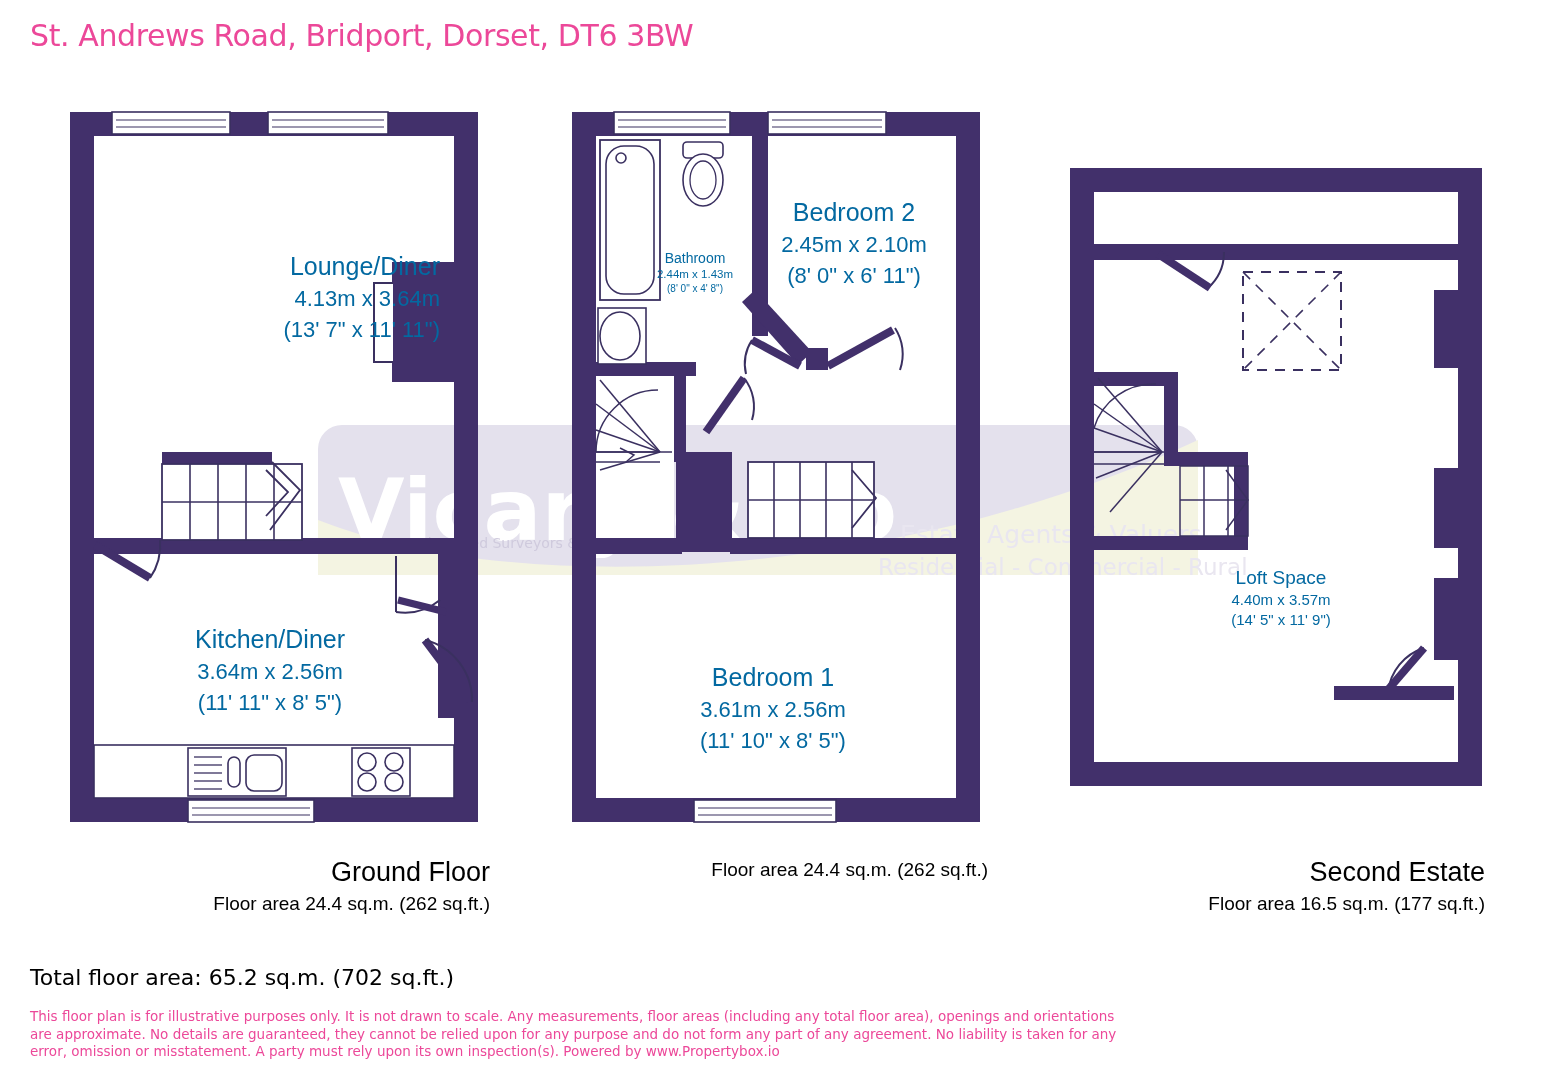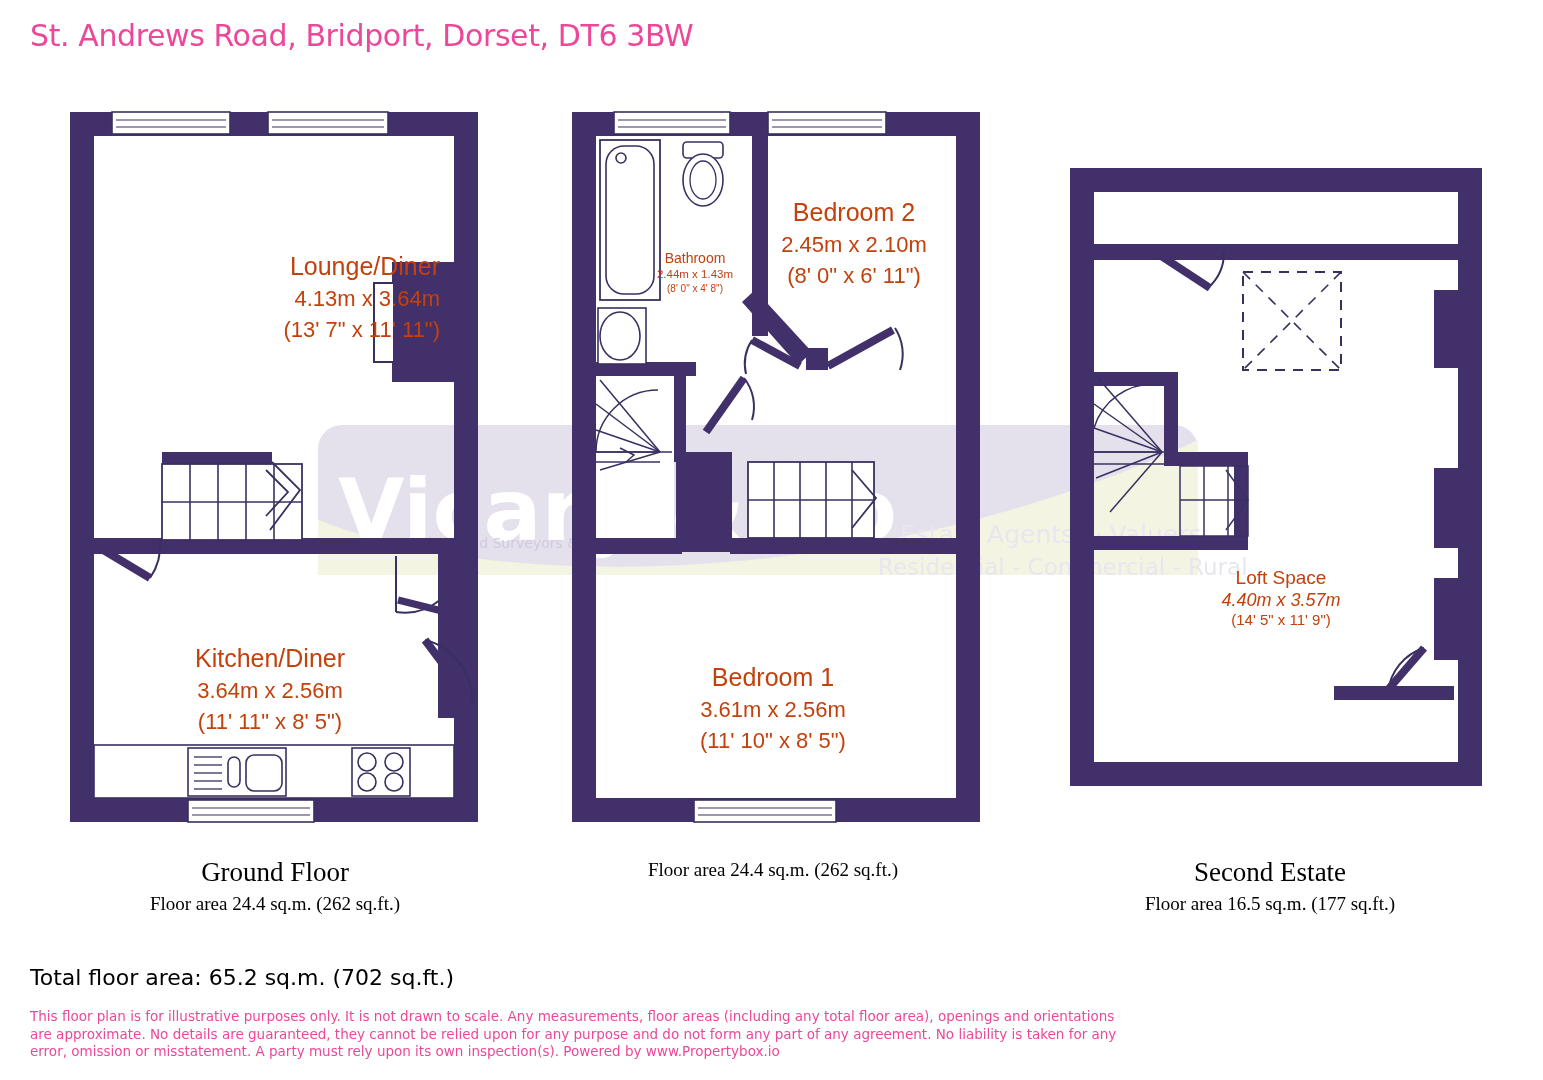--- a/index.html
+++ b/index.html
@@ -32,22 +32,22 @@
     position: absolute;
     left: 0;
     top: 0;
     width: 1543px;
     height: 1080px;
     pointer-events: none;
   }
 
   .floor-caption {
     position: absolute;
-    text-align: center;
-    font-family: Liberation Serif, serif;
+    text-align: right;
+    font-family: Liberation Sans, sans-serif;
   }
   .floor-caption .fc-name {
     font-size: 27px;
     line-height: 34px;
     white-space: nowrap;
   }
   .floor-caption .fc-area {
     font-size: 19px;
     line-height: 30px;
     white-space: nowrap;
@@ -70,21 +70,21 @@
     line-height: 17.5px;
     font-family: "DejaVu Sans", sans-serif;
     color: #ec4899;
   }
 
   
   .room-label {
     position: absolute;
     text-align: center;
     font-family: "Liberation Sans", sans-serif;
-    color: #c2410c;
+    color: #0369a1;
   }
   .room-label .rl-name {
     font-size: 25px;
     line-height: 33px;
     white-space: nowrap;
   }
   .room-label .rl-dim {
     font-size: 22px;
     line-height: 31px;
     white-space: nowrap;
@@ -330,21 +330,21 @@
     </g>
   </g>
 </svg>
 
 <div class="room-label" style="left:100px; top:250px; width:340px;text-align:right;">
   <div class="rl-name">Lounge/Diner</div>
   <div class="rl-dim">4.13m x 3.64m</div>
   <div class="rl-dim">(13' 7" x 11' 11")</div>
 </div>
 
-<div class="room-label" style="left:100px; top:623px; width:340px;margin-top:19px;">
+<div class="room-label" style="left:100px; top:623px; width:340px;">
   <div class="rl-name">Kitchen/Diner</div>
   <div class="rl-dim">3.64m x 2.56m</div>
   <div class="rl-dim">(11' 11" x 8' 5")</div>
 </div>
 
 <div class="room-label small" style="left:645px; top:232px; width:100px;margin-top:17px;">
   <div class="rl-name">Bathroom</div>
   <div class="rl-dim">2.44m x 1.43m</div>
   <div class="rl-dim imp">(8' 0" x 4' 8")</div>
 </div>
@@ -356,21 +356,21 @@
 </div>
 
 <div class="room-label" style="left:612px; top:661px; width:322px;">
   <div class="rl-name">Bedroom 1</div>
   <div class="rl-dim">3.61m x 2.56m</div>
   <div class="rl-dim">(11' 10" x 8' 5")</div>
 </div>
 
 <div class="room-label small" style="left:1195px; top:566px; width:172px;">
   <div class="rl-name" style="font-size:19px; line-height:24px;">Loft Space</div>
-  <div class="rl-dim" style="font-size:18px; line-height:20px;font-style:italic;">4.40m x 3.57m</div>
+  <div class="rl-dim" style="font-size:15px; line-height:20px;">4.40m x 3.57m</div>
   <div class="rl-dim" style="font-size:15px; line-height:20px;">(14' 5" x 11' 9")</div>
 </div>
 
 <div class="floor-caption" style="left:60px; top:855px; width:430px;">
   <div class="fc-name">Ground Floor</div>
   <div class="fc-area">Floor area 24.4 sq.m. (262 sq.ft.)</div>
 </div>
 
 <div class="floor-caption" style="left:558px; top:855px; width:430px;">
   <div class="fc-area">Floor area 24.4 sq.m. (262 sq.ft.)</div>

